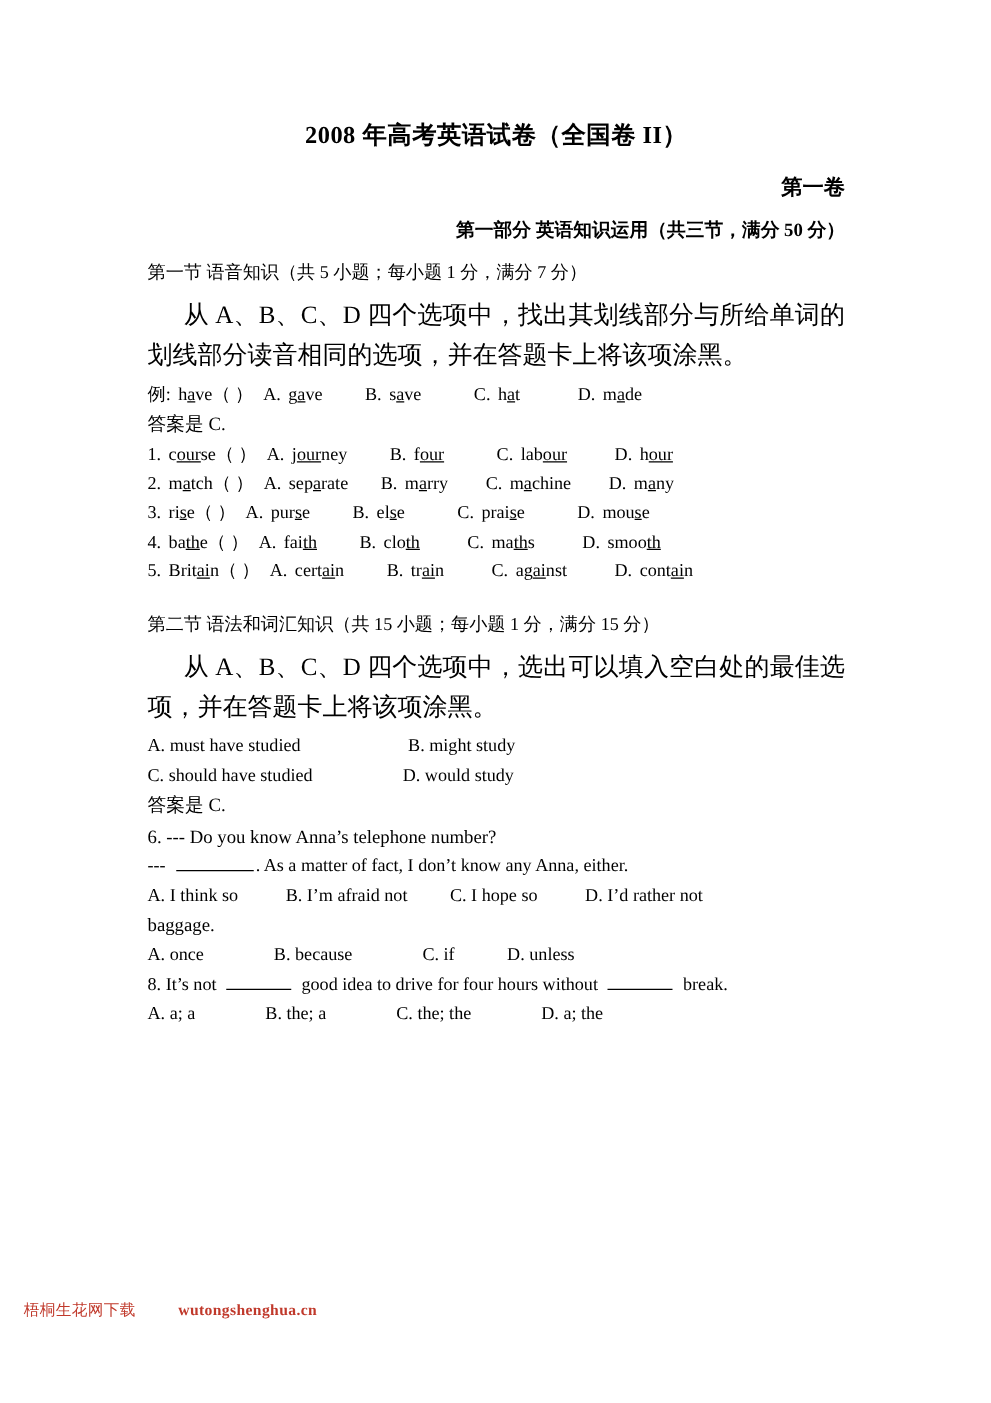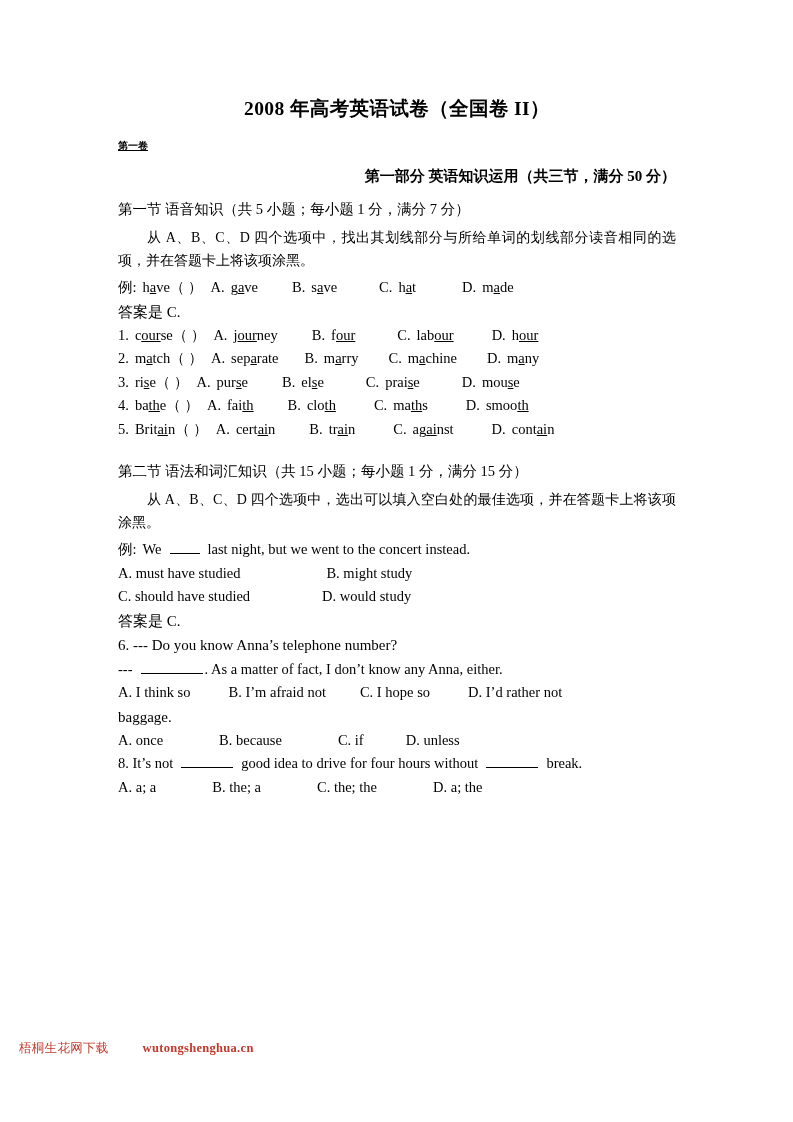--- a/index.html
+++ b/index.html
@@ -30,41 +30,40 @@
   }
   .doc-title {
     text-align: center;
     font-weight: bold;
     font-size: 19.5px;
     letter-spacing: 0.4px;
     margin: 0 0 18px 0;
     line-height: 1.3;
   }
   .subtitle {
-    text-align: left;
+    text-align: right;
     font-weight: bold;
-    font-size: 10px;
+    font-size: 17px;
     margin: 0 0 14px 0;
     line-height: 1.3;
-    text-decoration: underline;
   }
   .part-heading {
     font-weight: bold;
     font-size: 15px;
     margin: 0 0 11px 0;
     line-height: 1.45;
     text-align: right;
   }
   .section-heading {
     font-size: 14.5px;
     margin: 0 0 6px 0;
     line-height: 1.5;
   }
   .instr {
-    font-size: 14px;
+    font-size: 20px;
     line-height: 1.62;
     margin: 0 0 4px 0;
     text-indent: 29px;
     text-align: justify;
   }
   .plain {
     font-size: 15px;
     line-height: 1.62;
     margin: 0;
   }
@@ -163,23 +162,20 @@
 
     <div class="qline">
       <span>5.</span><span class="gap gap-6"></span><span>Brit</span><u class="ul">ai</u><span>n</span><span class="paren">（     ）</span><span class="gap gap-8"></span><span>A.</span><span class="gap gap-6"></span><span>cert</span><u class="ul">ai</u><span>n</span><span class="gap gap-34"></span><span>B.</span><span class="gap gap-6"></span><span>tr</span><u class="ul">ai</u><span>n</span><span class="gap gap-38"></span><span>C.</span><span class="gap gap-6"></span><span>ag</span><u class="ul">ai</u><span>nst</span><span class="gap gap-38"></span><span>D.</span><span class="gap gap-6"></span><span>cont</span><u class="ul">ai</u><span>n</span>
     </div>
 
     <div class="spacer-md"></div>
 
     <div class="section-heading">第二节    语法和词汇知识（共 15 小题；每小题 1 分，满分 15 分）</div>
     <div class="instr">从 A、B、C、D 四个选项中，选出可以填入空白处的最佳选项，并在答题卡上将该项涂黑。</div>
 
-    <div class="qline">
-      <span>例:</span><span class="gap gap-6"></span><span>We</span><span class="gap gap-6"></span><span class="blank blank-xs"></span><span class="gap gap-6"></span><span>last night, but we went to the concert instead.</span>
-    </div>
 
     <div class="opt-row">
       <span>A. must have studied</span><span class="gap gap-86"></span><span>B. might study</span>
     </div>
     <div class="opt-row">
       <span>C. should have studied</span><span class="gap gap-72"></span><span>D. would study</span>
     </div>
 
     <div class="plain">答案是 C.</div>
 

